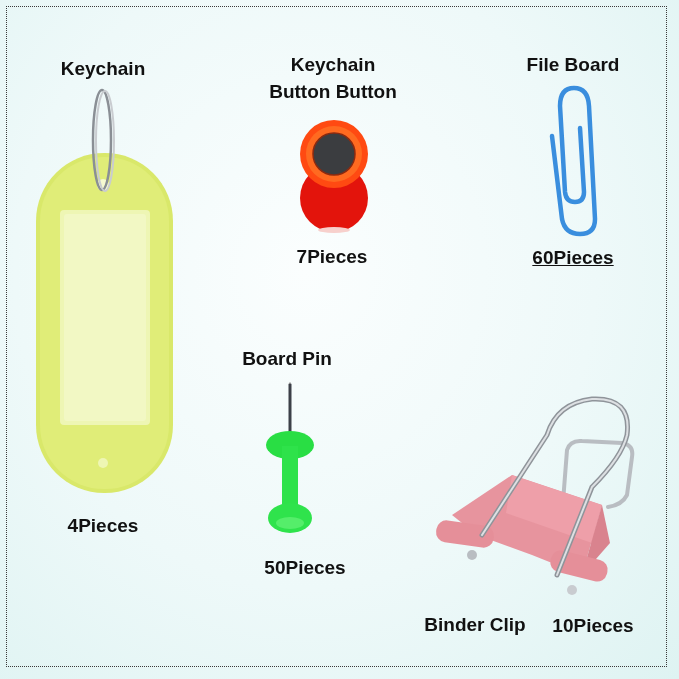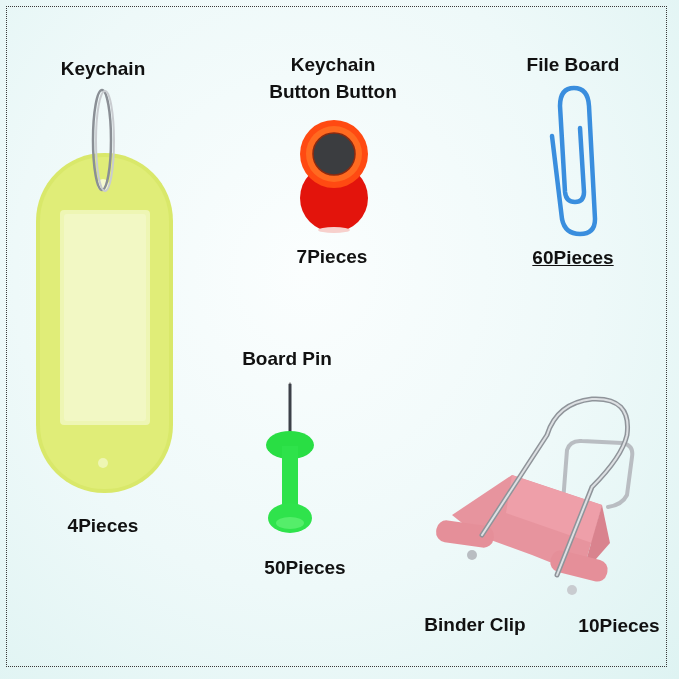--- a/index.html
+++ b/index.html
@@ -88,13 +88,13 @@
     <rect x="4" y="128" width="58" height="22" rx="10" fill="#e58f99" transform="rotate(8 33 139)"></rect>
     <rect x="118" y="160" width="58" height="22" rx="10" fill="#e58f99" transform="rotate(14 147 171)"></rect>
     <circle cx="40" cy="160" r="5" fill="#b9bdc2"></circle>
     <circle cx="140" cy="195" r="5" fill="#c9ccd0"></circle>
 
     <path d="M 50 140 L 115 40 Q 125 8 160 4 Q 200 2 195 40 Q 190 62 160 92 L 125 180" fill="none" stroke="#8f949a" stroke-width="5" stroke-linecap="round"></path>
     <path d="M 50 140 L 115 40 Q 125 8 160 4 Q 200 2 195 40 Q 190 62 160 92 L 125 180" fill="none" stroke="#dde0e3" stroke-width="2" stroke-linecap="round"></path>
   </svg>
 </div>
 <div class="label" style="left:475px; top:611px;">Binder Clip</div>
-<div class="label" style="left:593px; top:612px;margin-left:26px;">10Pieces</div>
+<div class="label" style="left:593px; top:612px;">10Pieces</div>
 
 </body></html>

